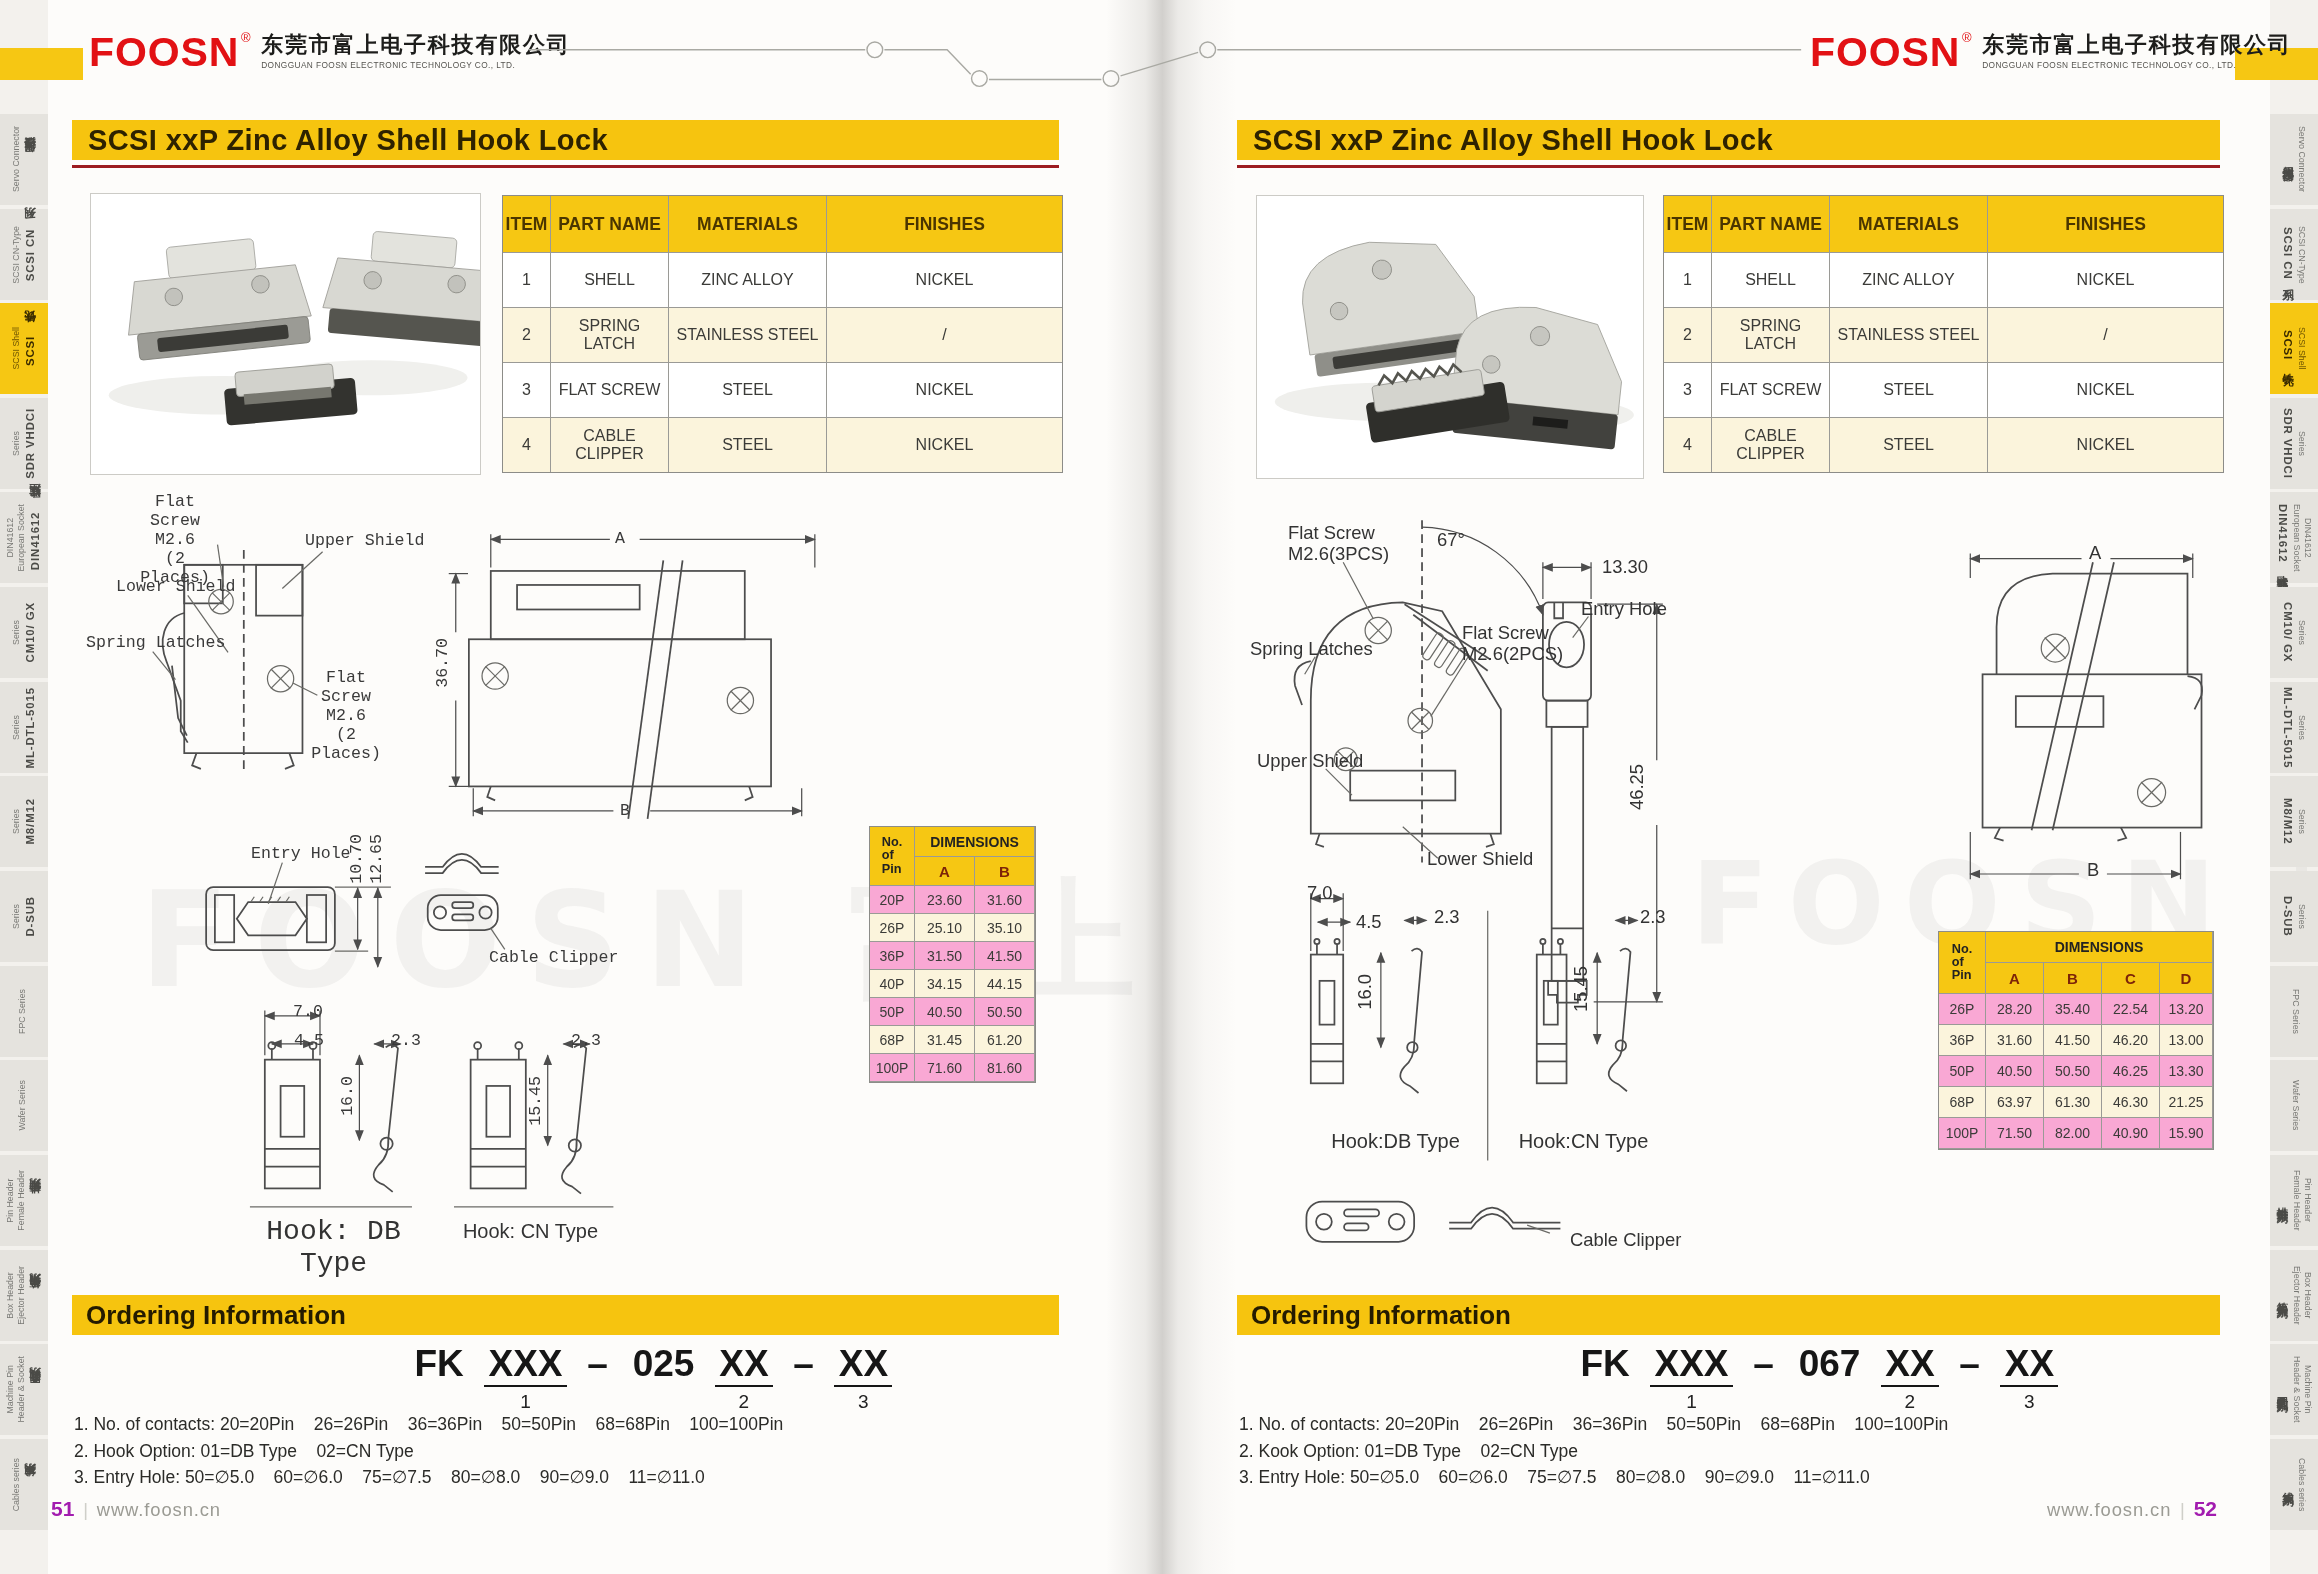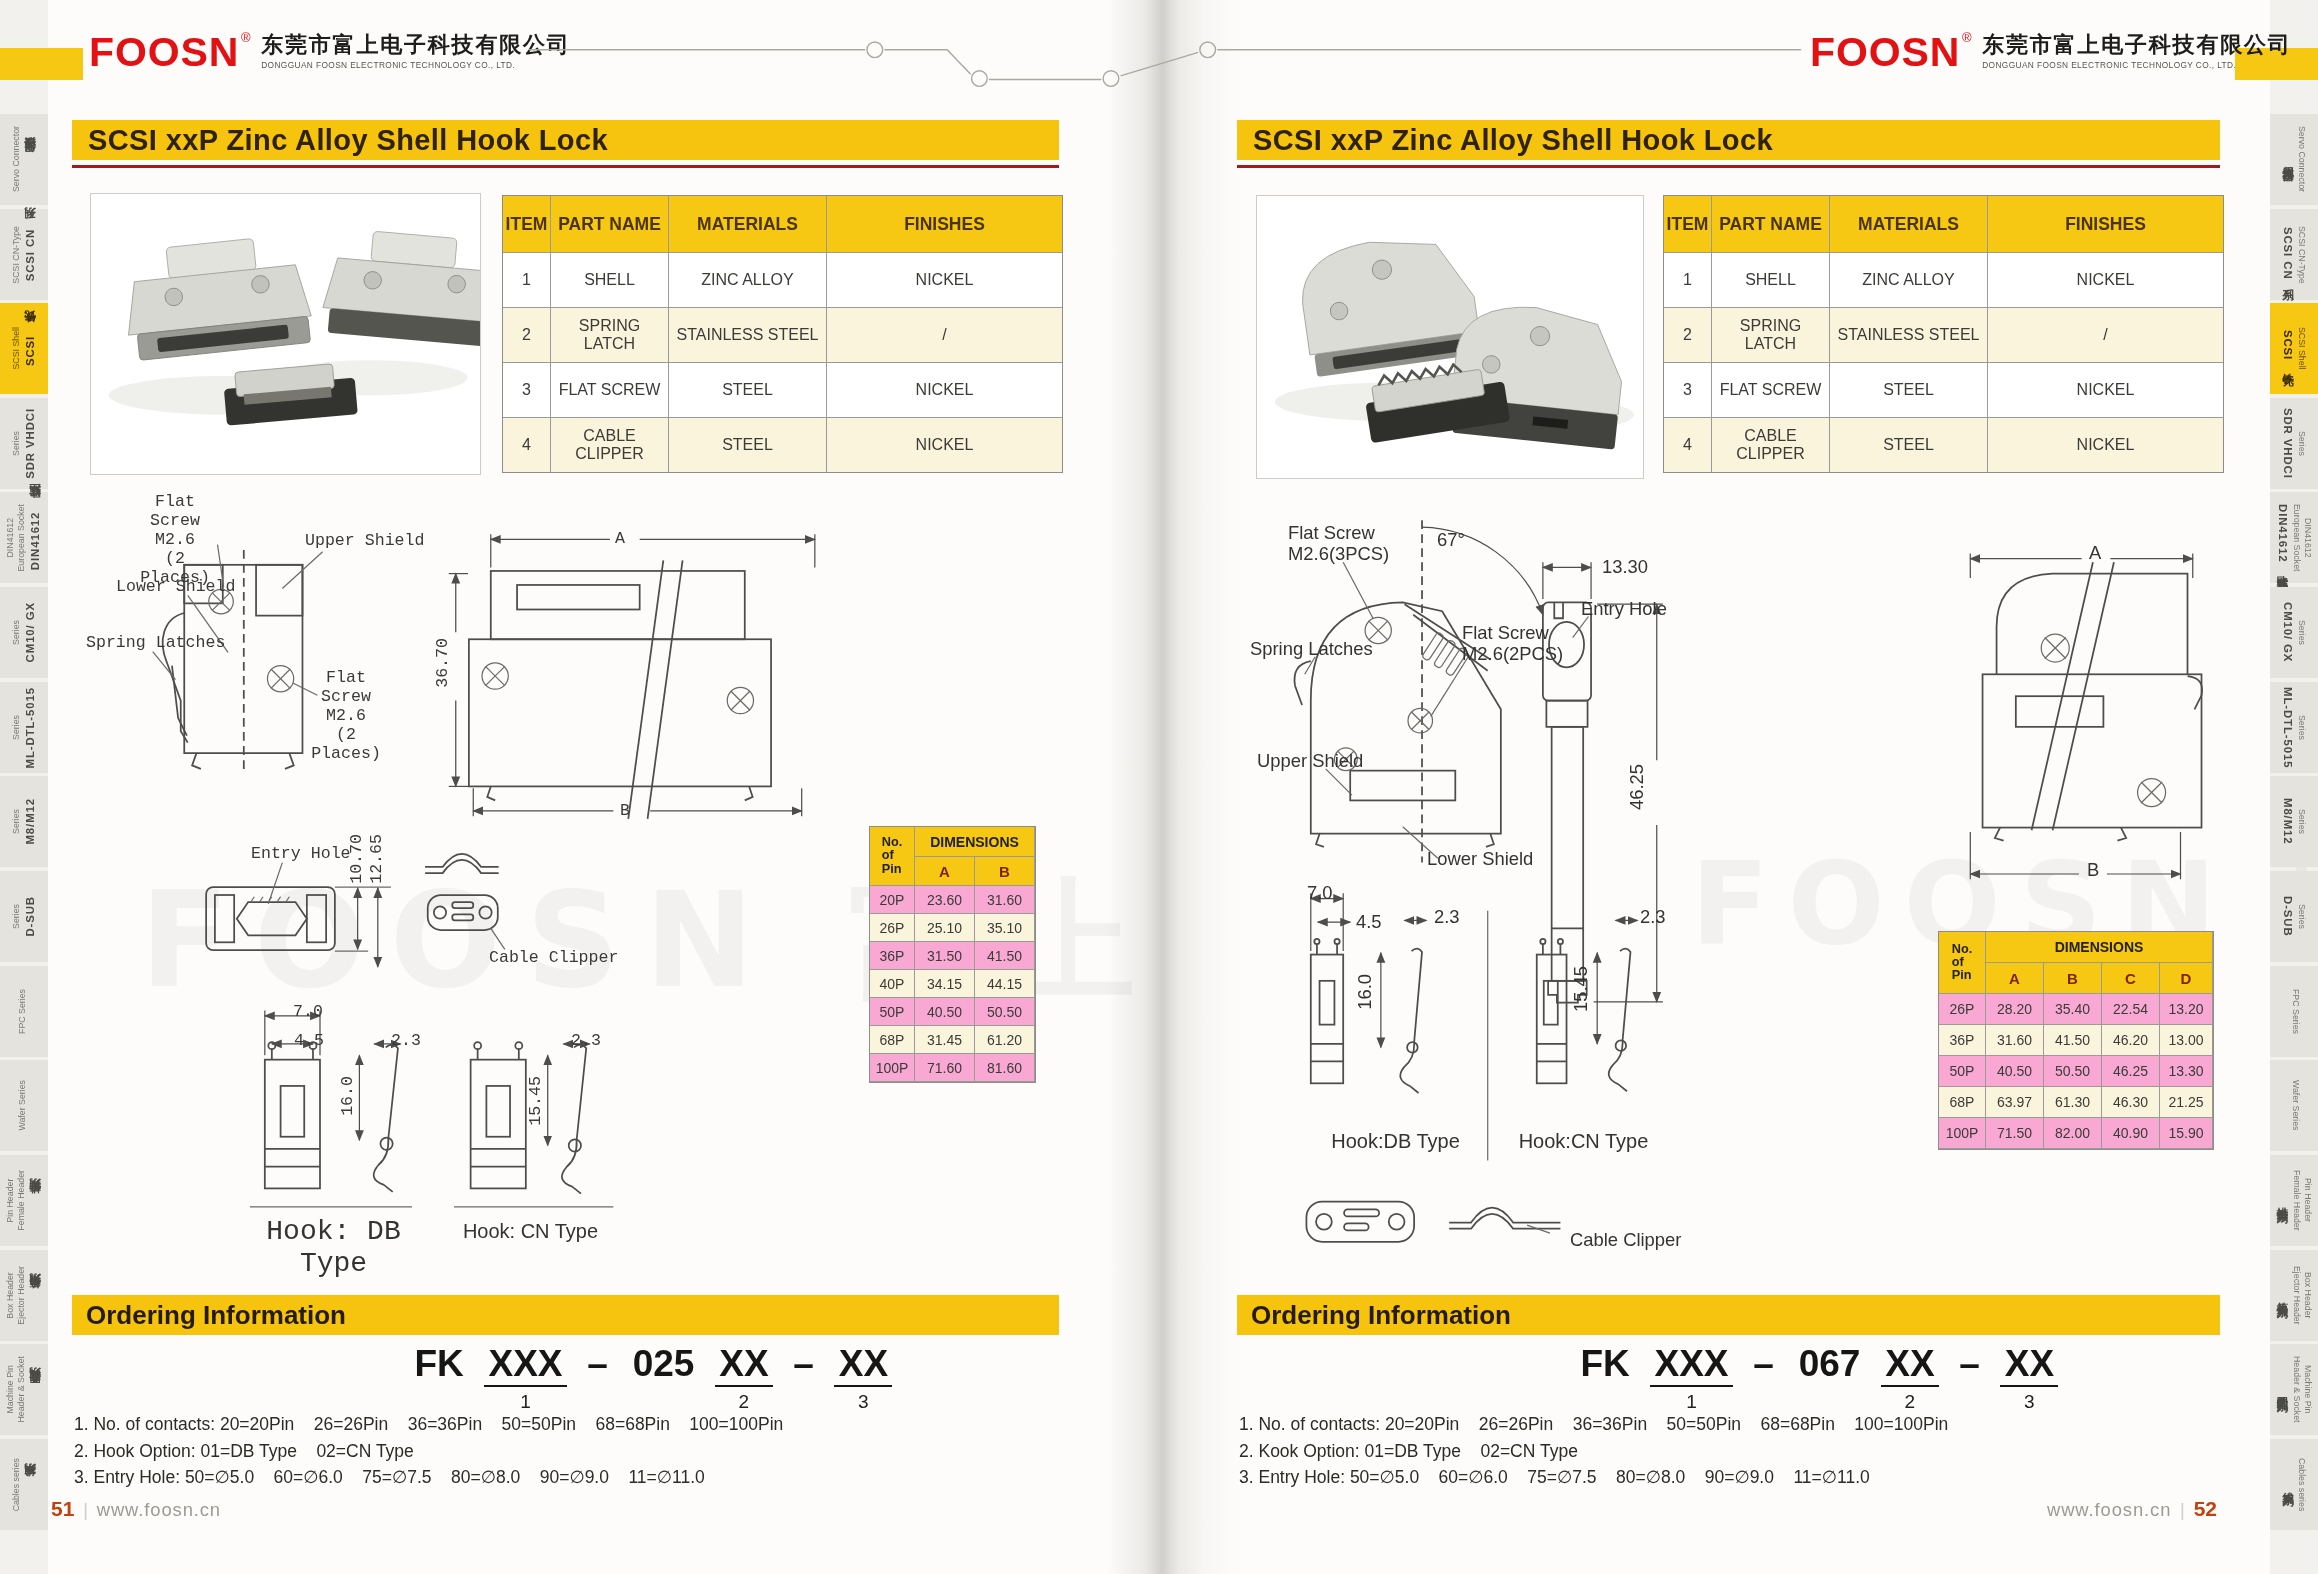--- a/index.html
+++ b/index.html
@@ -68,21 +68,21 @@
   .ordbar{position:absolute;height:40px;background:#f6c40f;display:flex;align-items:center;}
   .ordbar span{font-size:26px;font-weight:bold;color:#241b00;padding-left:14px;}
   .code-row{position:absolute;display:flex;align-items:flex-start;gap:16px;font-size:37px;font-weight:bold;color:#161616;}
   .code-seg{display:flex;flex-direction:column;align-items:center;}
   .code-seg .t{padding:0 4.4px;line-height:1.1;}
   .code-seg.u .t{border-bottom:2.6px solid #161616;}
   .code-seg .n{font-size:19px;font-weight:normal;margin-top:4.4px;color:#222;}
   .opt{position:absolute;font-size:17.5px;color:#2b2b28;white-space:pre;}
 
   .foot{position:absolute;display:flex;align-items:baseline;gap:8.8px;font-size:18.4px;}
-  .foot .pg{color:#c2410c;font-weight:bold;font-size:21px;}
+  .foot .pg{color:#a21caf;font-weight:bold;font-size:21px;}
   .foot .sep{color:#cfcfc9;}
   .foot .url{color:#9b9b94;letter-spacing:0.9px;}
 
   svg{position:absolute;}
   svg .ln{stroke:#4d4d4d;stroke-width:2;fill:none;}
   svg .thin{stroke:#6a6a66;stroke-width:1.4;fill:none;}
   svg .dim{stroke:#4d4d4d;stroke-width:1.4;fill:none;}
 </style>
 </head>
 <body>

